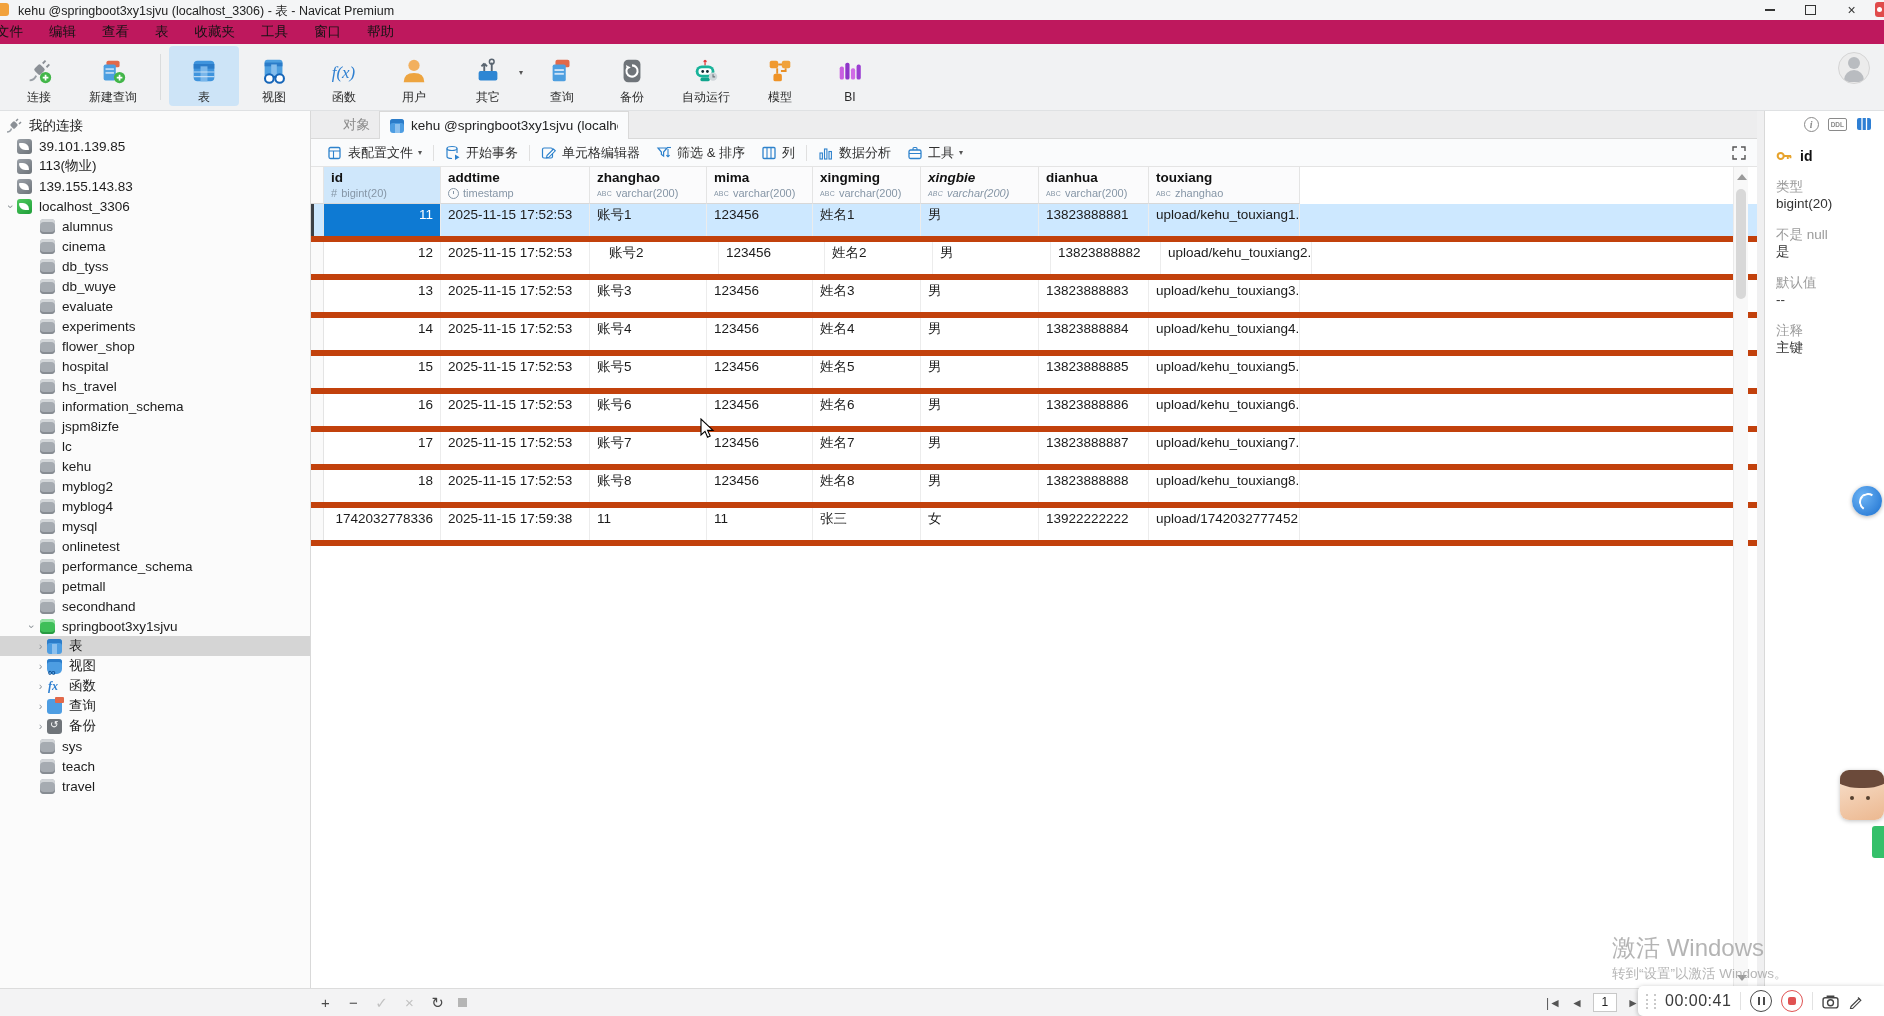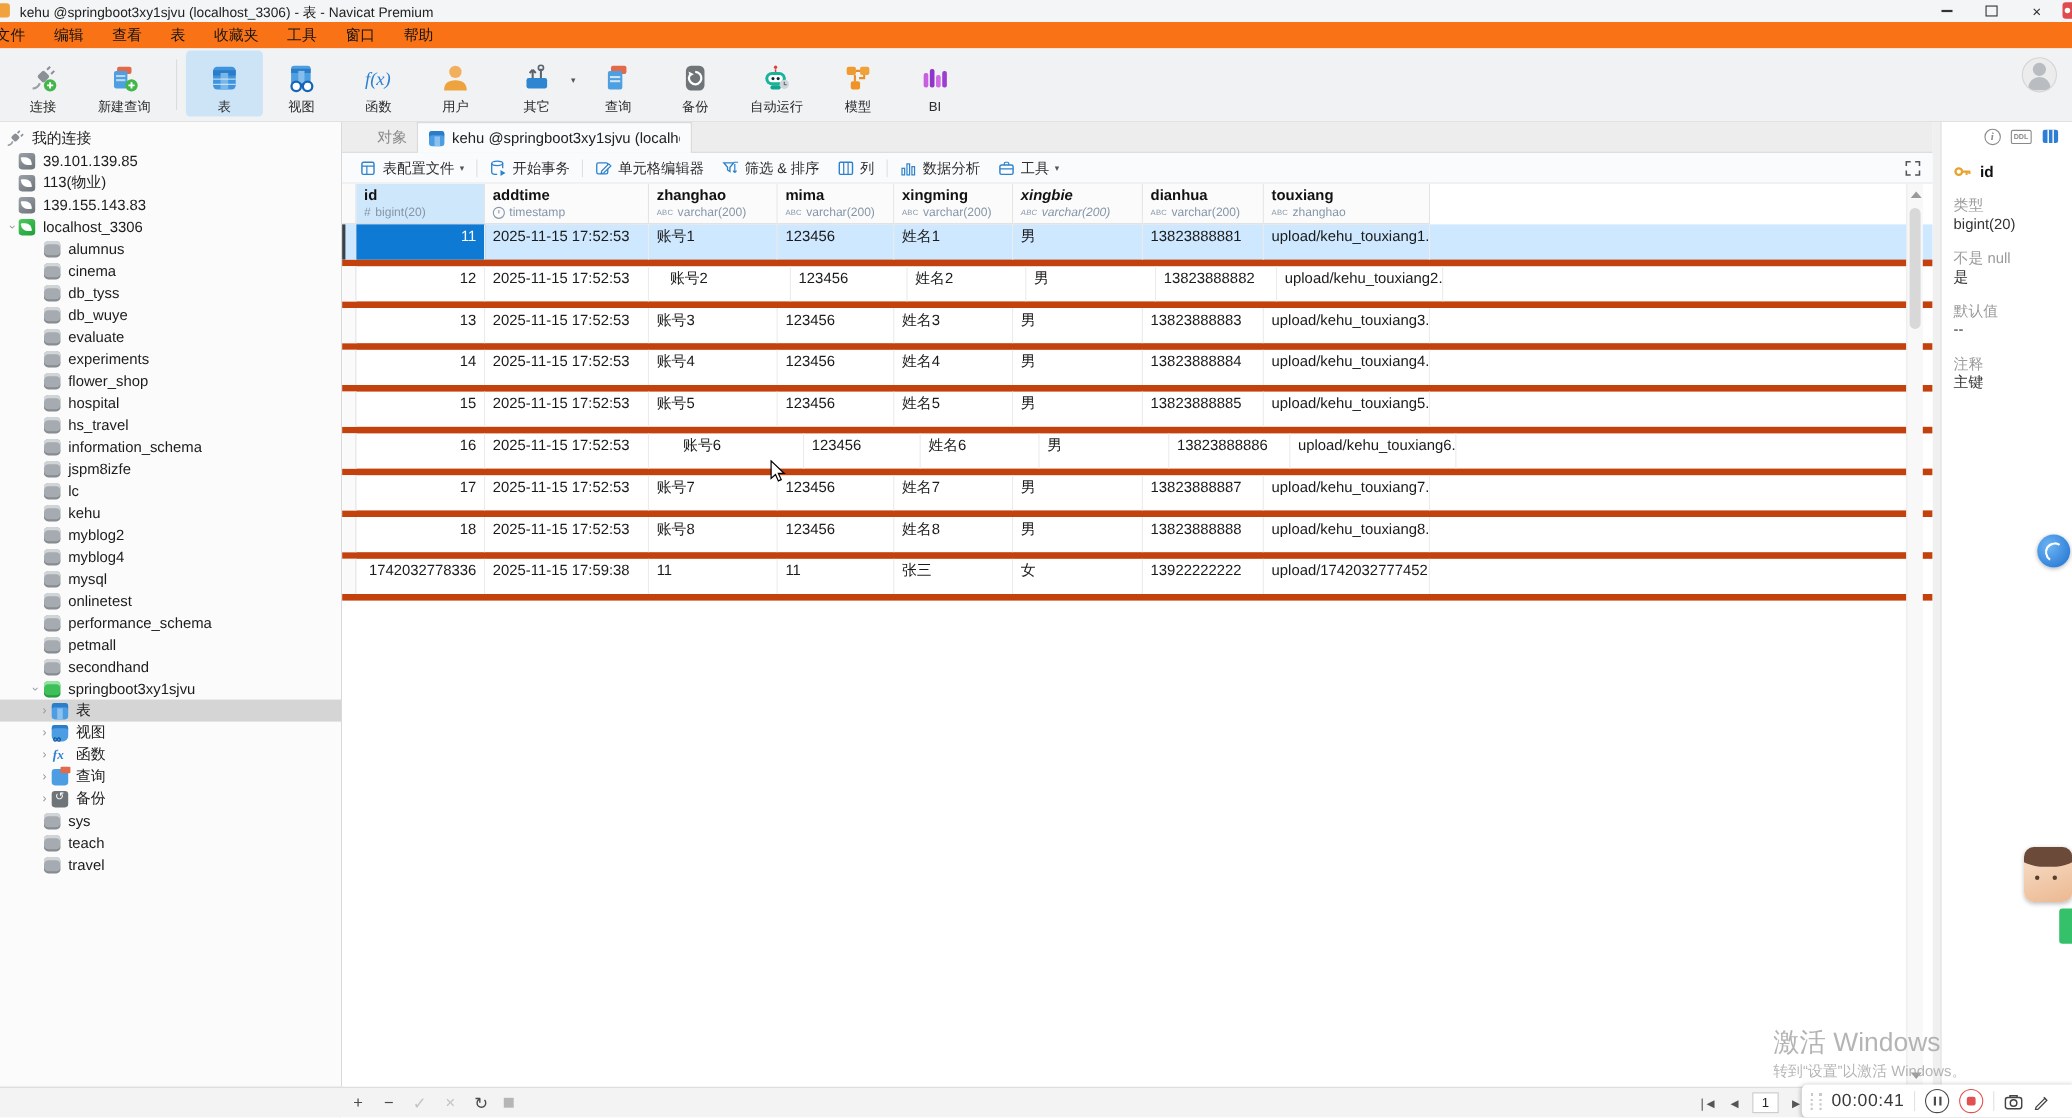--- a/index.html
+++ b/index.html
@@ -10,21 +10,21 @@
   .app-ico{position:absolute;left:0;top:3px;width:9px;height:13px;background:#f2a23c;border-radius:0 3px 3px 0}
   .title-text{position:absolute;left:18px;top:3px;font-size:12.5px;color:#222;white-space:nowrap}
   .win-controls{position:absolute;right:26px;top:0;height:20px;display:flex;align-items:center;gap:28px}
   .wc{width:13px;height:13px;display:flex;align-items:center;justify-content:center;color:#333}
   .wc-min i{display:block;width:10px;height:1.4px;background:#333}
   .wc-max i{display:block;width:9px;height:8px;border:1.2px solid #333}
   .wc-close{font-size:14px;line-height:1}
   .corner-red{position:absolute;right:0;top:2px;width:9px;height:15px;background:#e04b4b;border-radius:3px 0 0 3px}
   .corner-red i{display:block;width:5px;height:5px;background:#fff;border-radius:50%;margin:5px 0 0 2px}
   
-  .menubar{position:absolute;left:0;top:20px;right:0;height:24px;background:#f97316;display:flex;align-items:center}
+  .menubar{position:absolute;left:0;top:20px;right:0;height:24px;background:#be185d;display:flex;align-items:center}
   .menu-item{padding:0 13px;font-size:13.5px;color:#141414;cursor:default}
   .menu-item:first-child{margin-left:-17px}
   
   .toolbar{position:absolute;left:0;top:44px;right:0;height:66px;background:#f1f2f3;border-bottom:1px solid #dfe1e3;display:flex;align-items:stretch;padding-left:4px}
   .tb-btn{width:70px;margin-top:2px;height:60px;display:flex;flex-direction:column;align-items:center;justify-content:flex-start;border-radius:4px;position:relative}
   .tb-btn.wide{width:78px}
   .tb-btn.active{background:#cde4f7}
   .tb-ic{height:36px;display:flex;align-items:flex-end;justify-content:center;padding-top:5px}
   .tb-lbl{font-size:12px;color:#2b2b2b;margin-top:3px;white-space:nowrap}
   .tb-sep{width:1px;background:#dadcdd;margin:10px 8px}
@@ -684,21 +684,21 @@
         <div class="g-cell" style="width: 106px;">123456</div>
         <div class="g-cell" style="width: 108px;">姓名5</div>
         <div class="g-cell" style="width: 118px;">男</div>
         <div class="g-cell" style="width: 110px;">13823888885</div>
         <div class="g-cell" style="width: 151px;">upload/kehu_touxiang5.</div>
       </div>
       <div class="g-row">
         <div class="g-gutter"></div>
         <div class="g-cell num" style="width: 117px;">16</div>
         <div class="g-cell" style="width: 149px;">2025-11-15 17:52:53</div>
-        <div class="g-cell" style="width: 117px; margin-left: 24px;">账号6</div>
+        <div class="g-cell" style="width: 117px;">账号6</div>
         <div class="g-cell" style="width: 106px;">123456</div>
         <div class="g-cell" style="width: 108px;">姓名6</div>
         <div class="g-cell" style="width: 118px;">男</div>
         <div class="g-cell" style="width: 110px;">13823888886</div>
         <div class="g-cell" style="width: 151px;">upload/kehu_touxiang6.</div>
       </div>
       <div class="g-row">
         <div class="g-gutter"></div>
         <div class="g-cell num" style="width: 117px;">17</div>
         <div class="g-cell" style="width: 149px;">2025-11-15 17:52:53</div>

